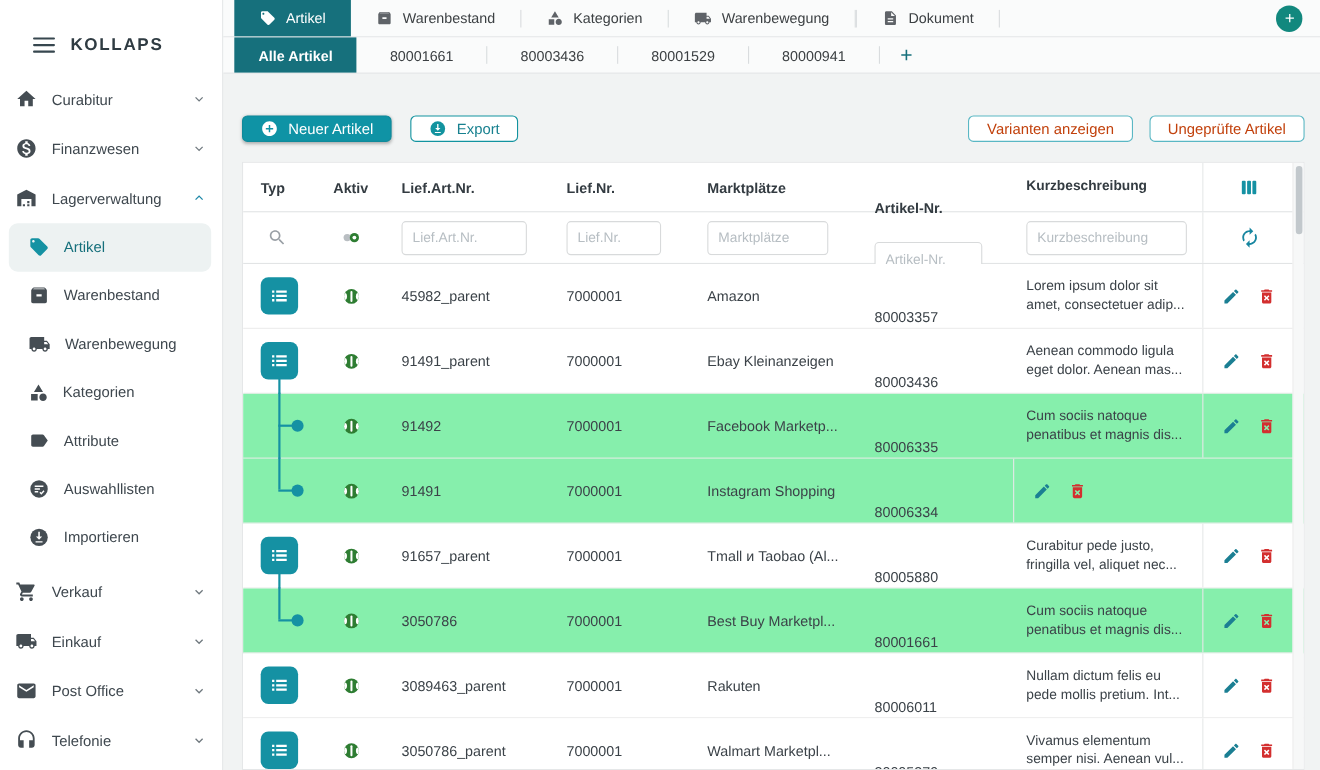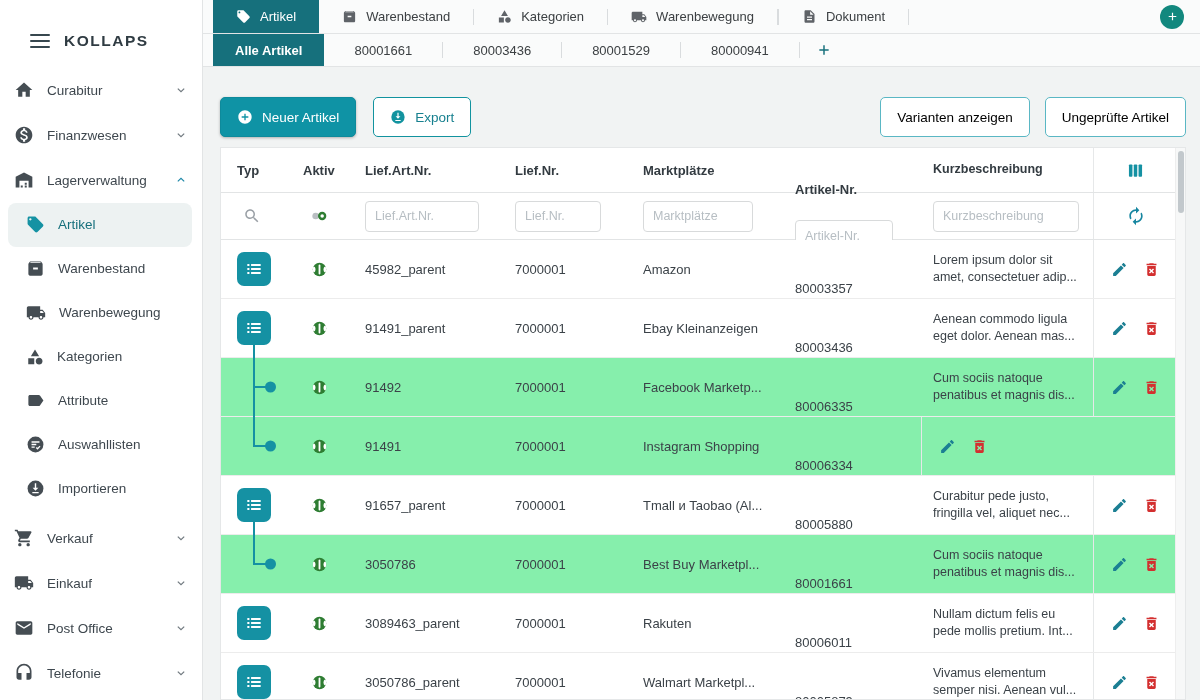--- a/index.html
+++ b/index.html
@@ -32,25 +32,25 @@
   .tab-sep{width:1px;height:16px;background:#d9dcde;align-self:center;}
   .tab-add{margin-left:auto;align-self:center;margin-right:16px;width:24px;height:24px;border-radius:50%;background:#12887e;color:#fff;display:flex;align-items:center;justify-content:center;cursor:pointer;flex:none;}
   .subtabbar{height:33px;background:#fafbfb;border-bottom:1px solid #e2e4e5;display:flex;align-items:stretch;padding-left:10px;box-sizing:border-box;}
   .subtab{display:flex;align-items:center;padding:0 30px;font-size:13px;color:#3c4043;cursor:pointer;}
   .subtab.active{background:#16707c;color:#fff;font-weight:700;padding:0 22px;}
   .subtab-add{align-self:center;color:#16707c;padding:0 16px;cursor:pointer;}
 
   
   .content{flex:1;padding:34px 14px 0 17px;box-sizing:border-box;display:flex;flex-direction:column;min-height:0;}
   .toolbar{display:flex;align-items:center;margin-bottom:14px;height:32px;}
-  .btn{height:40px;display:inline-flex;align-items:center;gap:9px;border-radius:5px;font-size:13.5px;padding:0 16px;box-sizing:border-box;cursor:pointer;background:#fff;}
+  .btn{height:24px;display:inline-flex;align-items:center;gap:9px;border-radius:5px;font-size:13.5px;padding:0 16px;box-sizing:border-box;cursor:pointer;background:#fff;}
   .btn-primary{background:#0f93a5;color:#fff;border:1px solid #0e8a9b;box-shadow:0 1px 3px rgba(0,0,0,.28);}
   .btn-outline{color:#17808f;border:1px solid #12939f;margin-left:17px;}
   .btn-outline .bi{color:#12939f;}
-  .btn-soft{color:#000000;border:1px solid #5ab7c4;font-size:13.5px;}
+  .btn-soft{color:#c2410c;border:1px solid #5ab7c4;font-size:13.5px;}
   .toolbar-right{margin-left:auto;display:flex;gap:15px;}
 
   
   .card{background:#fff;border:1px solid #e5e7e8;position:relative;flex:1;overflow:hidden;display:flex;flex-direction:column;min-height:0;}
   .thead{display:flex;height:44px;align-items:center;border-bottom:1px solid #e2e4e5;font-weight:700;font-size:13px;color:#333b41;flex:none;}
   .tfilter{display:flex;height:46px;align-items:center;border-bottom:1px solid #e2e4e5;flex:none;}
   .trow{display:flex;height:58px;align-items:center;border-bottom:1px solid #ececec;font-size:13px;color:#3b4248;background:#fff;flex:none;}
   .trow.alt{background:#86efac;}
   .cell{box-sizing:border-box;padding-left:12px;}
   .c-typ{width:70px;padding-left:16px;position:relative;height:100%;display:flex;align-items:center;overflow:visible;}

